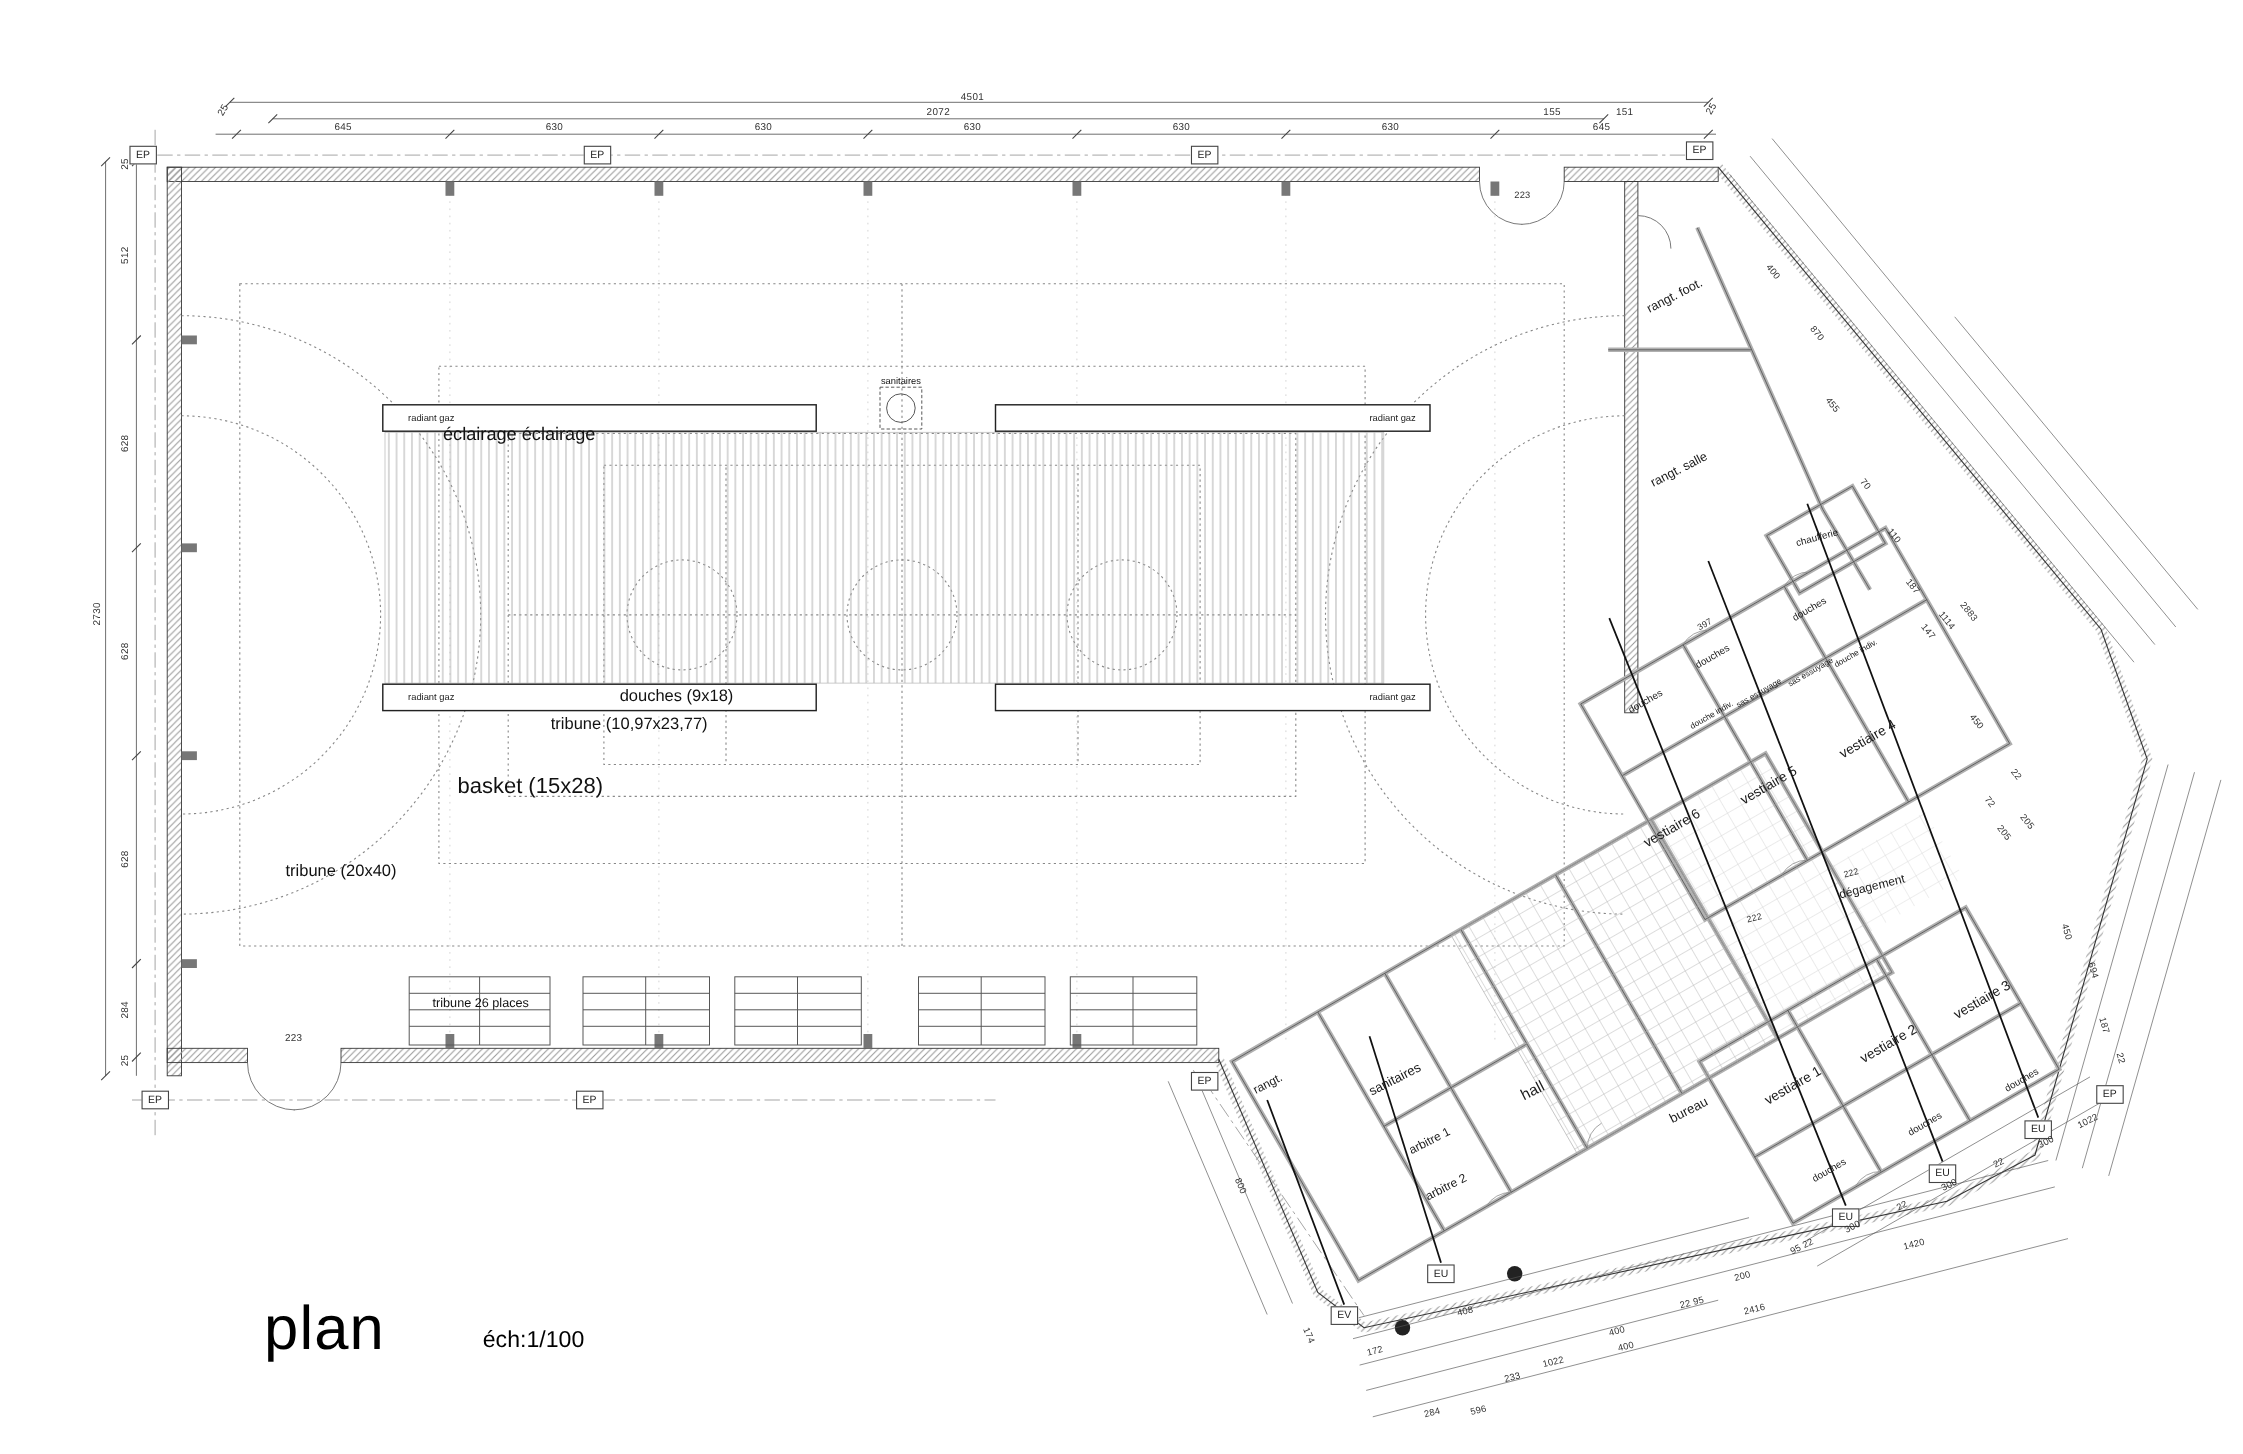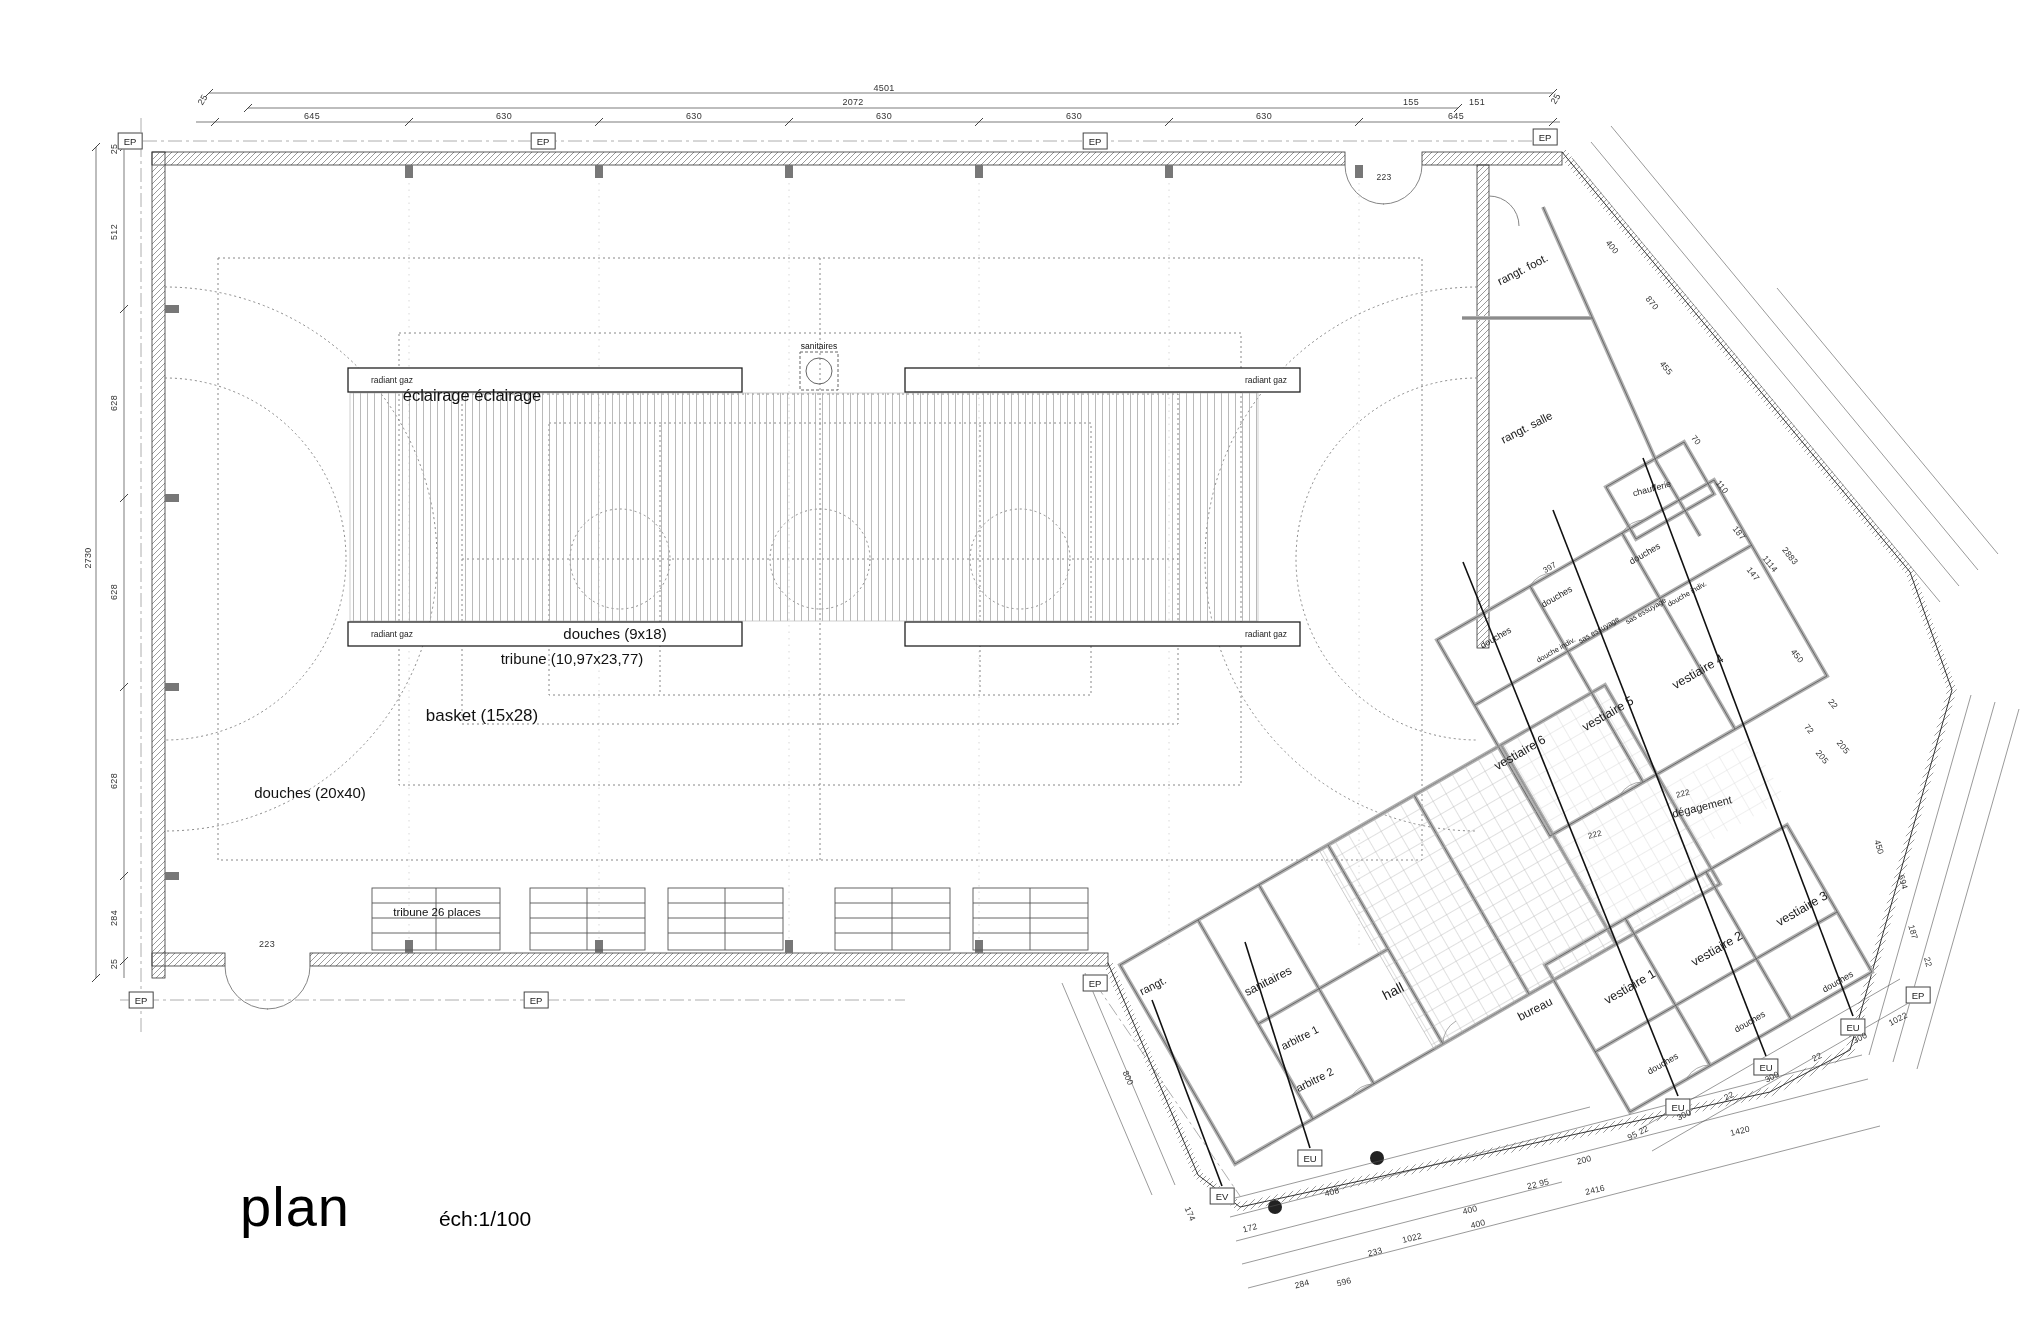--- a/index.html
+++ b/index.html
@@ -304,22 +304,22 @@
 <span class="lbl dim" style="left:267px;top:944px;transform:translate(-50%,-50%)">223</span>
 
 <span class="lbl" style="left:472px;top:395px;transform:translate(-50%,-50%);font-size:16.5px">éclairage éclairage</span>
 <span class="lbl radiant" style="left:392px;top:380px;transform:translate(-50%,-50%)">radiant gaz</span>
 <span class="lbl radiant" style="left:1266px;top:380px;transform:translate(-50%,-50%)">radiant gaz</span>
 <span class="lbl radiant" style="left:392px;top:634px;transform:translate(-50%,-50%)">radiant gaz</span>
 <span class="lbl radiant" style="left:1266px;top:634px;transform:translate(-50%,-50%)">radiant gaz</span>
 <span class="lbl" style="left:819px;top:346px;transform:translate(-50%,-50%);font-size:8.5px">sanitaires</span>
 <span class="lbl" style="left:615px;top:633px;transform:translate(-50%,-50%);font-size:15px">douches (9x18)</span>
 <span class="lbl" style="left:572px;top:658px;transform:translate(-50%,-50%);font-size:15px">tribune (10,97x23,77)</span>
-<span class="lbl" style="left:482px;top:715px;transform:translate(-50%,-50%);font-size:17px">basket (15x28)</span>
-<span class="lbl" style="left:310px;top:792px;transform:translate(-50%,-50%);font-size:15px">douches (20x40)</span>
+<span class="lbl" style="left:482px;top:715px;transform:translate(-50%,-50%);font-size:20px">basket (15x28)</span>
+<span class="lbl" style="left:310px;top:792px;transform:translate(-50%,-50%);font-size:15px">tribune (20x40)</span>
 <span class="lbl" style="left:437px;top:913px;transform:translate(-50%,-50%);font-size:11.5px">tribune 26 places</span>
 
 <span class="mark" style="left:130px;top:141px;transform:translate(-50%,-50%)">EP</span>
 <span class="mark" style="left:543px;top:141px;transform:translate(-50%,-50%)">EP</span>
 <span class="mark" style="left:1095px;top:141px;transform:translate(-50%,-50%)">EP</span>
 <span class="mark" style="left:1545px;top:137px;transform:translate(-50%,-50%)">EP</span>
 <span class="mark" style="left:141px;top:1000px;transform:translate(-50%,-50%)">EP</span>
 <span class="mark" style="left:536px;top:1000px;transform:translate(-50%,-50%)">EP</span>
 <span class="mark" style="left:1095px;top:983px;transform:translate(-50%,-50%)">EP</span>
 <span class="mark" style="left:1918px;top:995px;transform:translate(-50%,-50%)">EP</span>

